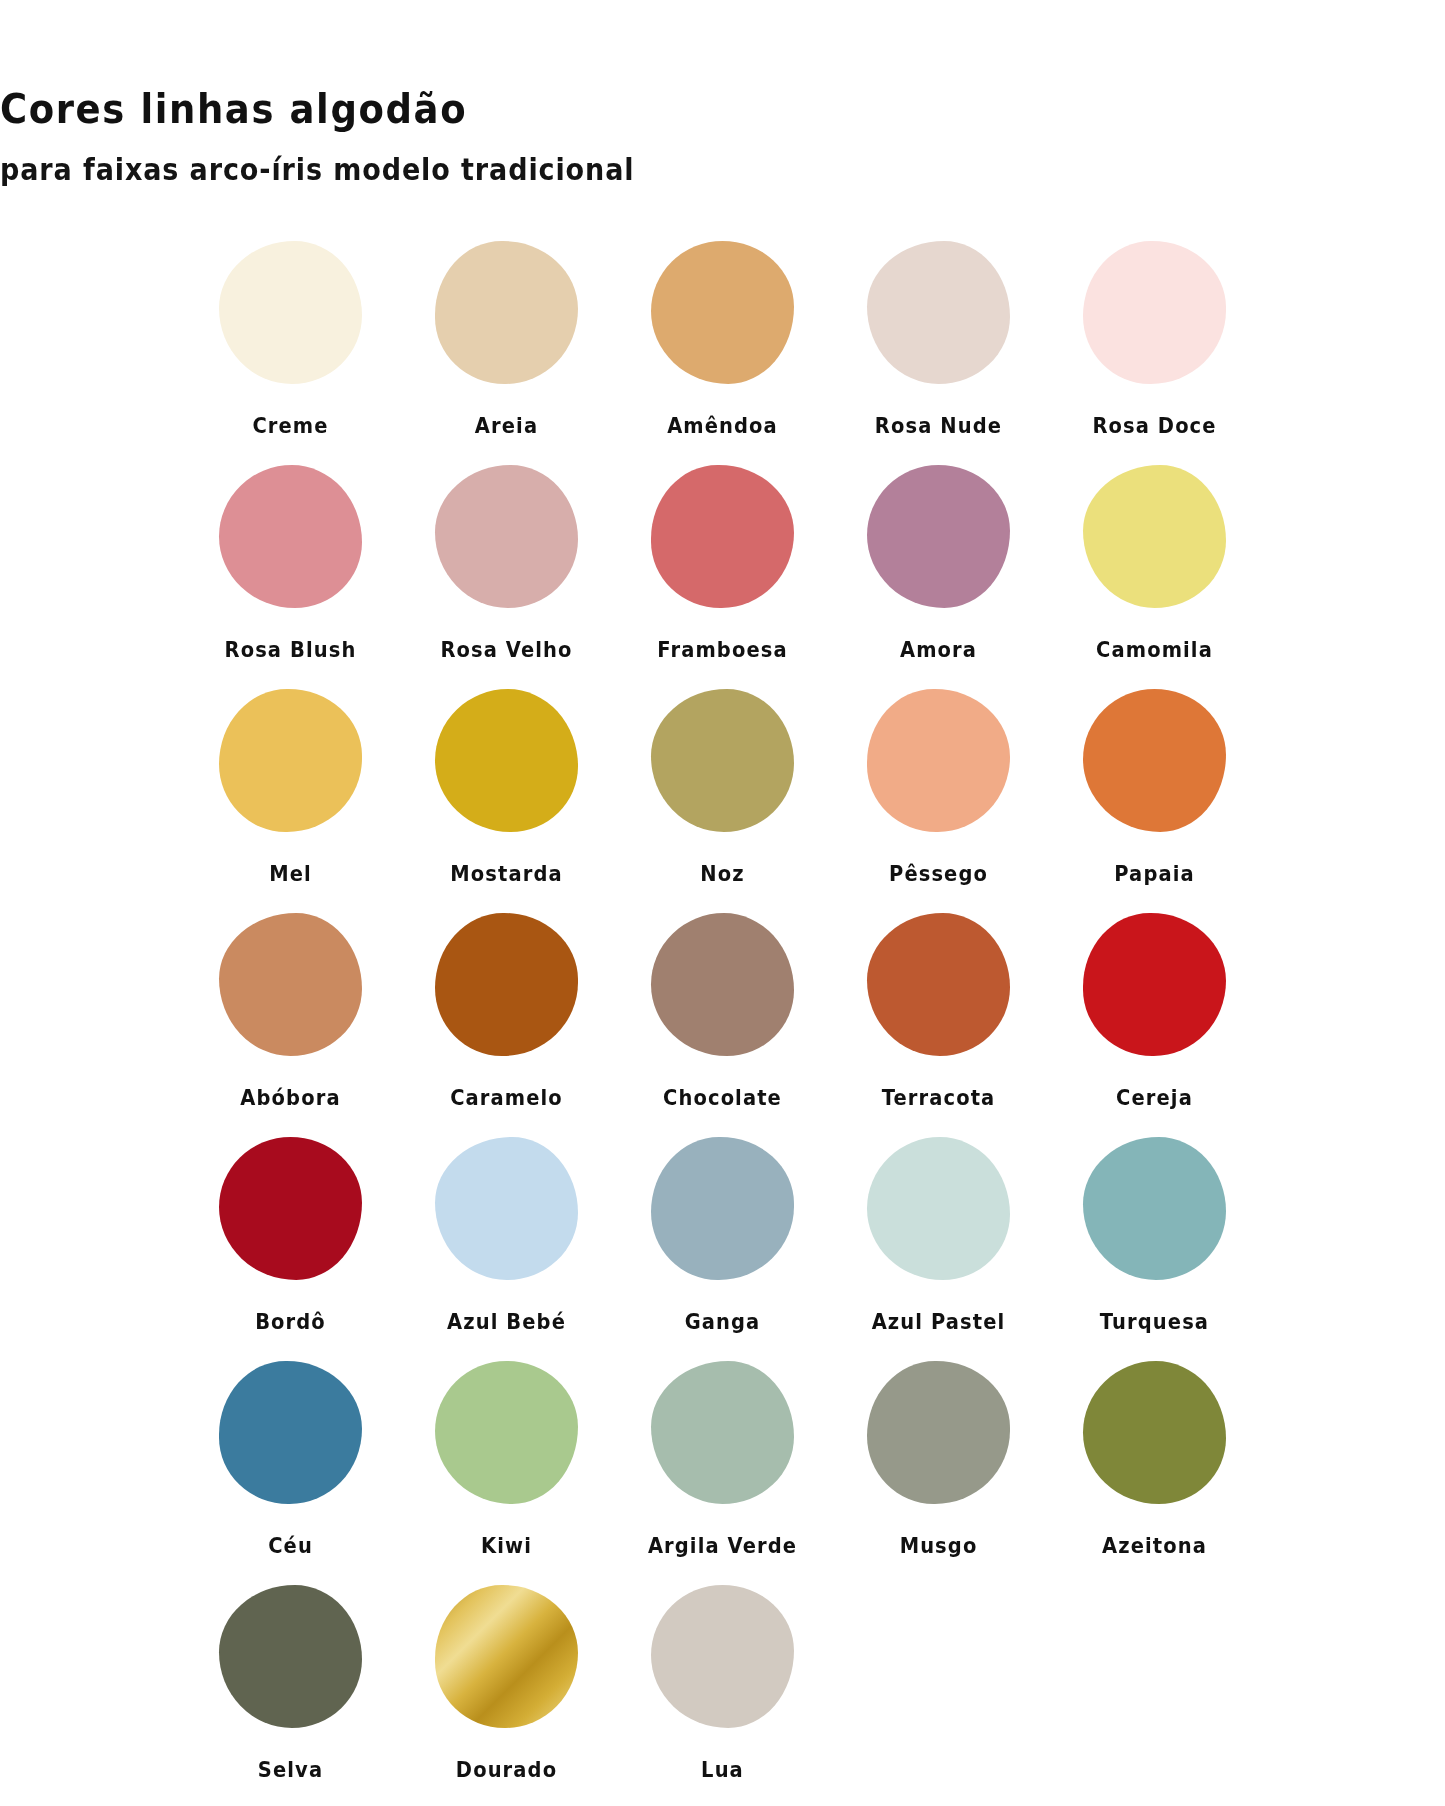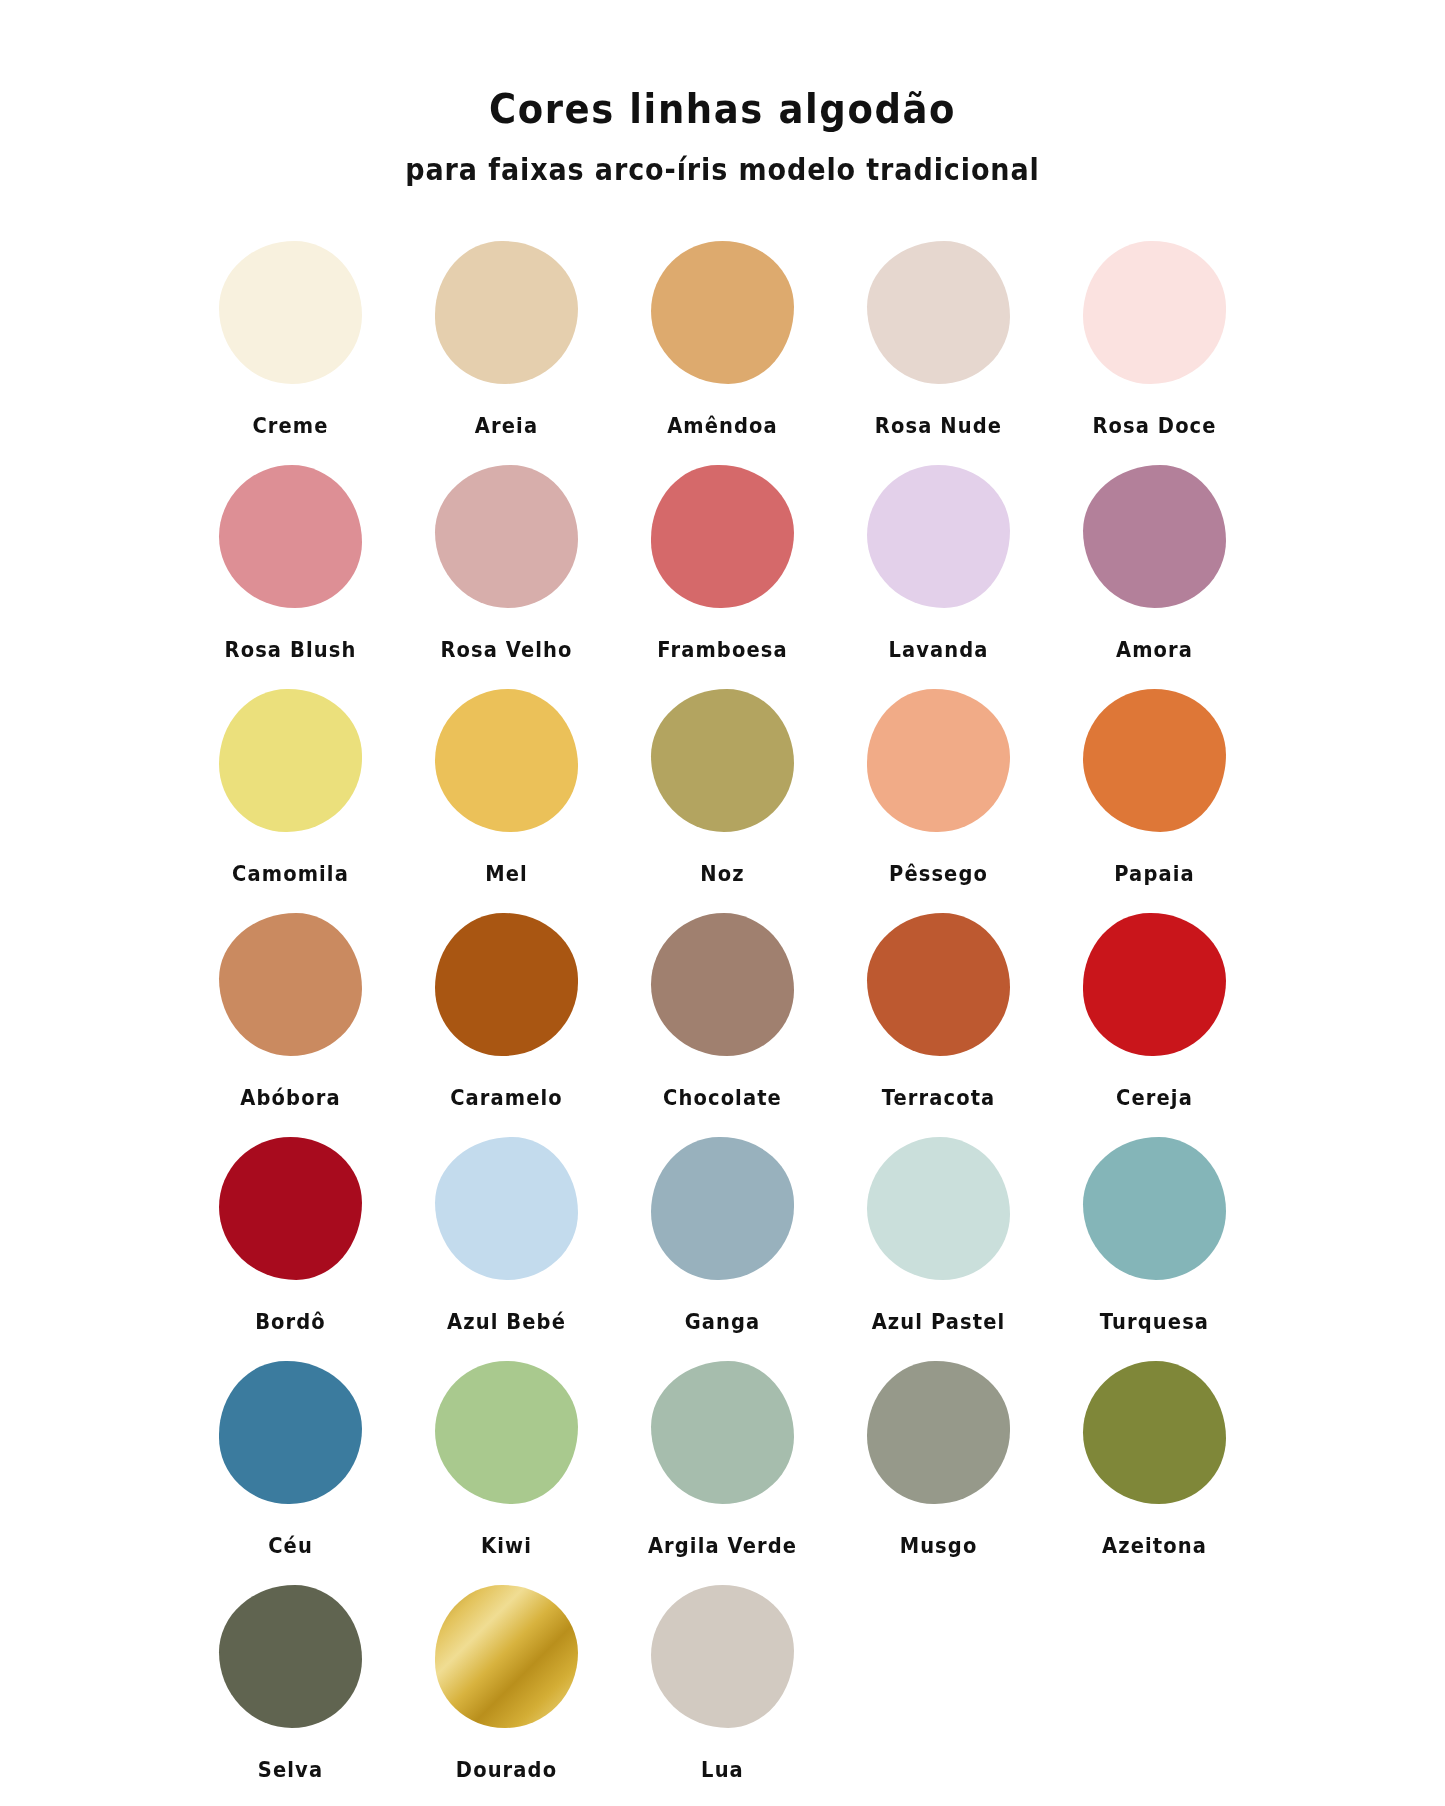--- a/index.html
+++ b/index.html
@@ -21,21 +21,21 @@
     height: 1806px;
     background: #ffffff;
     display: flex;
     flex-direction: column;
     align-items: center;
     padding-top: 86px;
   }
 
   
   .header {
-    text-align: center;
+    text-align: left;
     width: 100%;
   }
 
   .title {
     font-family: "DejaVu Sans", sans-serif;
     font-size: 37px;
     font-weight: 700;
     letter-spacing: 1.6px;
     color: #111111;
     line-height: 1.15;
@@ -171,44 +171,44 @@
         <div class="swatch-label">Rosa Velho</div>
       </div>
       <div class="swatch-cell">
         <div class="blob-wrap">
           <div class="blob" style="background: rgb(213, 105, 106);"></div>
         </div>
         <div class="swatch-label">Framboesa</div>
       </div>
       <div class="swatch-cell">
         <div class="blob-wrap">
-          <div class="blob" style="background: rgb(227, 208, 234);"></div>
-        </div>
-        <div class="swatch-label">Lavanda</div>
-      </div>
-      <div class="swatch-cell">
-        <div class="blob-wrap">
           <div class="blob" style="background: rgb(179, 128, 154);"></div>
         </div>
         <div class="swatch-label">Amora</div>
       </div>
       <div class="swatch-cell">
         <div class="blob-wrap">
           <div class="blob" style="background: rgb(235, 224, 124);"></div>
         </div>
         <div class="swatch-label">Camomila</div>
       </div>
       <div class="swatch-cell">
         <div class="blob-wrap">
           <div class="blob" style="background: rgb(235, 193, 89);"></div>
         </div>
         <div class="swatch-label">Mel</div>
       </div>
       <div class="swatch-cell">
         <div class="blob-wrap">
+          <div class="blob" style="background: rgb(212, 173, 25);"></div>
+        </div>
+        <div class="swatch-label">Mostarda</div>
+      </div>
+      <div class="swatch-cell">
+        <div class="blob-wrap">
           <div class="blob" style="background: rgb(179, 164, 96);"></div>
         </div>
         <div class="swatch-label">Noz</div>
       </div>
       <div class="swatch-cell">
         <div class="blob-wrap">
           <div class="blob" style="background: rgb(241, 171, 135);"></div>
         </div>
         <div class="swatch-label">Pêssego</div>
       </div>

